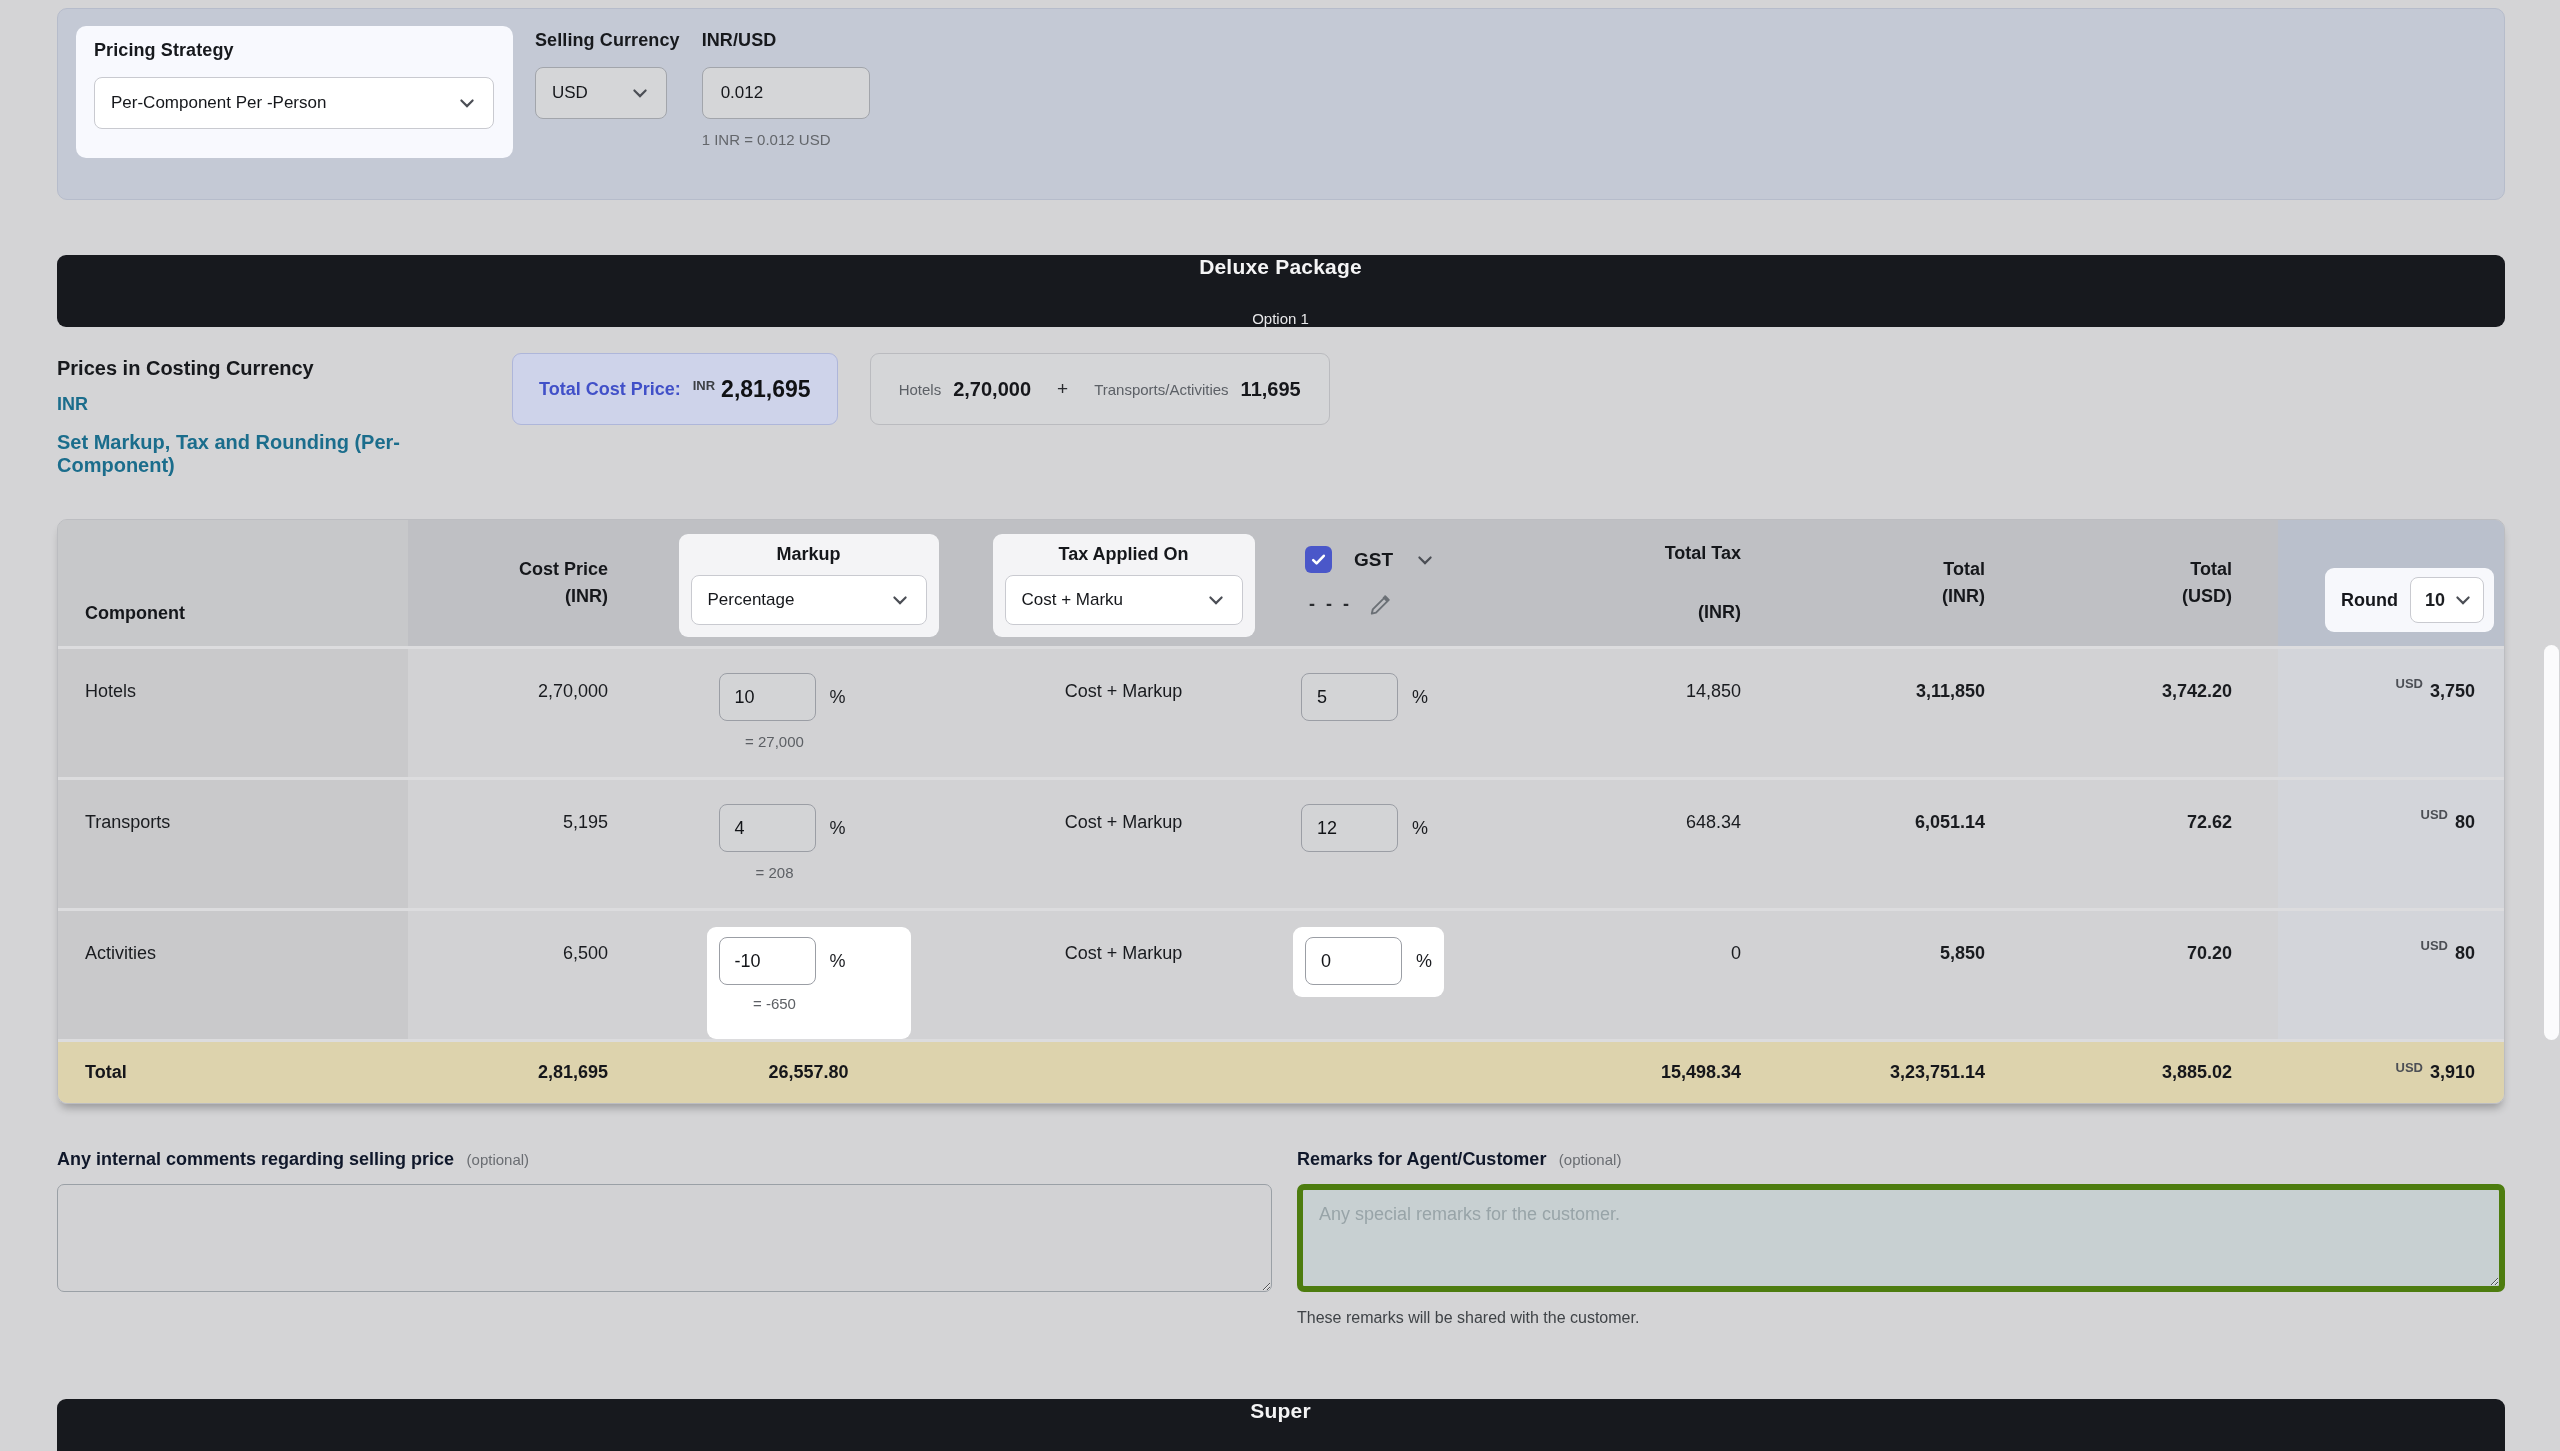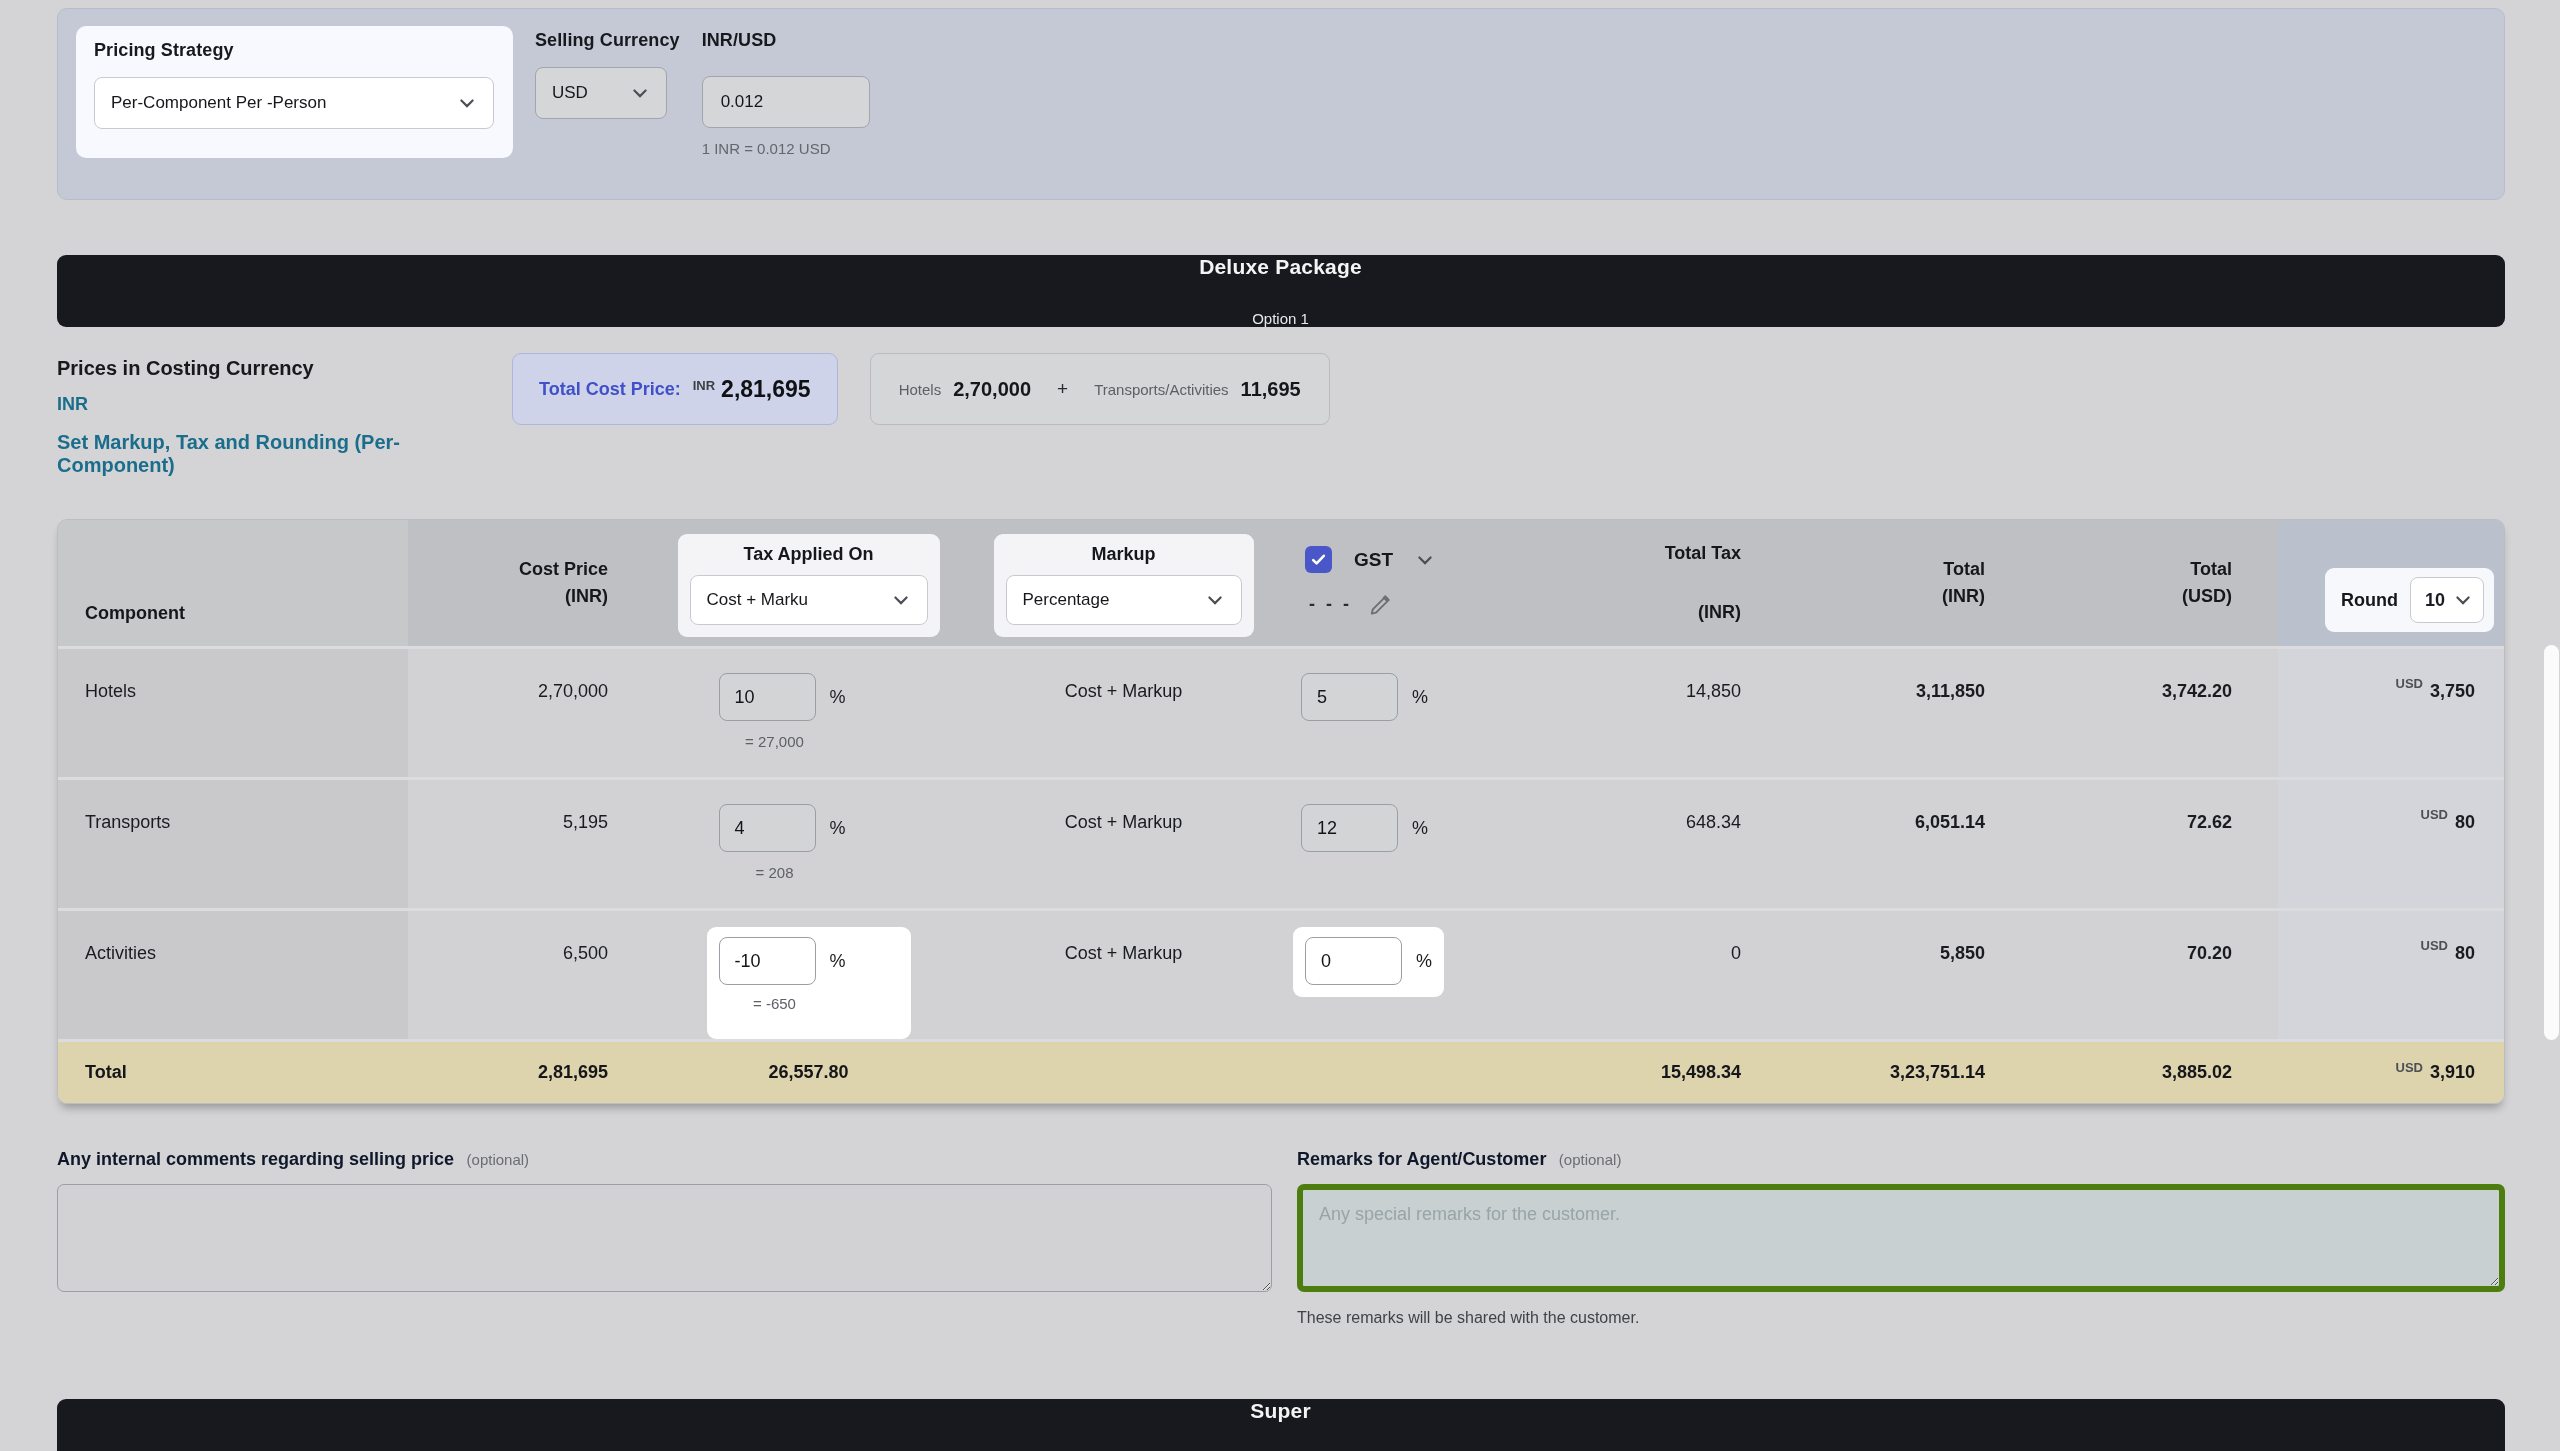--- a/index.html
+++ b/index.html
@@ -28,21 +28,21 @@
   }
   .strategy-panel .select { margin-top:16px; width:400px; }
   .chev { width:20px; height:20px; color:#4b4e55; flex:0 0 auto; }
   .top-group { margin-left:22px; padding-top:4px; }
   .top-group .select.gray, .input.gray {
     background:#d5d6d8; border:1px solid #a2a5ab;
   }
   .top-group .select { margin-top:16px; width:100px; height:52px; }
   .sel-usd { width:132px !important; }
   .input.gray {
-    margin-top:25px; width:168px; height:52px; border-radius:8px;
+    margin-top:16px; width:168px; height:52px; border-radius:8px;
     font-size:17px; color:#15171b; padding:0 18px; display:flex; align-items:center;
   }
   .rate-hint { margin-top:12px; font-size:15px; color:#63666b; }
 
   
   .pkg-bar {
     margin-top:55px; height:72px; background:#17191e; border-radius:9px;
     display:flex; align-items:center; justify-content:space-between;
     padding:0 28px 0 27px;
     flex-direction:column;
@@ -231,35 +231,35 @@
 
   <div class="cost-table">
 
     <div class="trow thead">
       <div class="cell cell-comp hcell">Component</div>
       <div class="cell h-two hcell pr-cost">
         <span>Cost Price</span>
         <span>(INR)</span>
       </div>
       <div class="cell">
+        <div class="hbox hbox-markup">
+          <div class="hcell">Markup</div>
+          <div class="select">
+            <span>Percentage</span>
+            <svg class="chev" viewBox="0 0 16 16">
+                <path d="M3.5 6l4.5 4.5L12.5 6" fill="none" stroke="currentColor" stroke-width="1.7" stroke-linecap="round"></path>
+              </svg>
+          </div>
+        </div>
+      </div>
+      <div class="cell">
         <div class="hbox hbox-tax">
           <div class="hcell">Tax Applied On</div>
           <div class="select">
             <span>Cost + Marku</span>
-            <svg class="chev" viewBox="0 0 16 16">
-                <path d="M3.5 6l4.5 4.5L12.5 6" fill="none" stroke="currentColor" stroke-width="1.7" stroke-linecap="round"></path>
-              </svg>
-          </div>
-        </div>
-      </div>
-      <div class="cell">
-        <div class="hbox hbox-markup">
-          <div class="hcell">Markup</div>
-          <div class="select">
-            <span>Percentage</span>
             <svg class="chev" viewBox="0 0 16 16">
                 <path d="M3.5 6l4.5 4.5L12.5 6" fill="none" stroke="currentColor" stroke-width="1.7" stroke-linecap="round"></path>
               </svg>
           </div>
         </div>
       </div>
       <div class="cell cell-gst-h">
         <div class="gst-line">
           <div class="checkbox">
             <svg viewBox="0 0 16 16">

